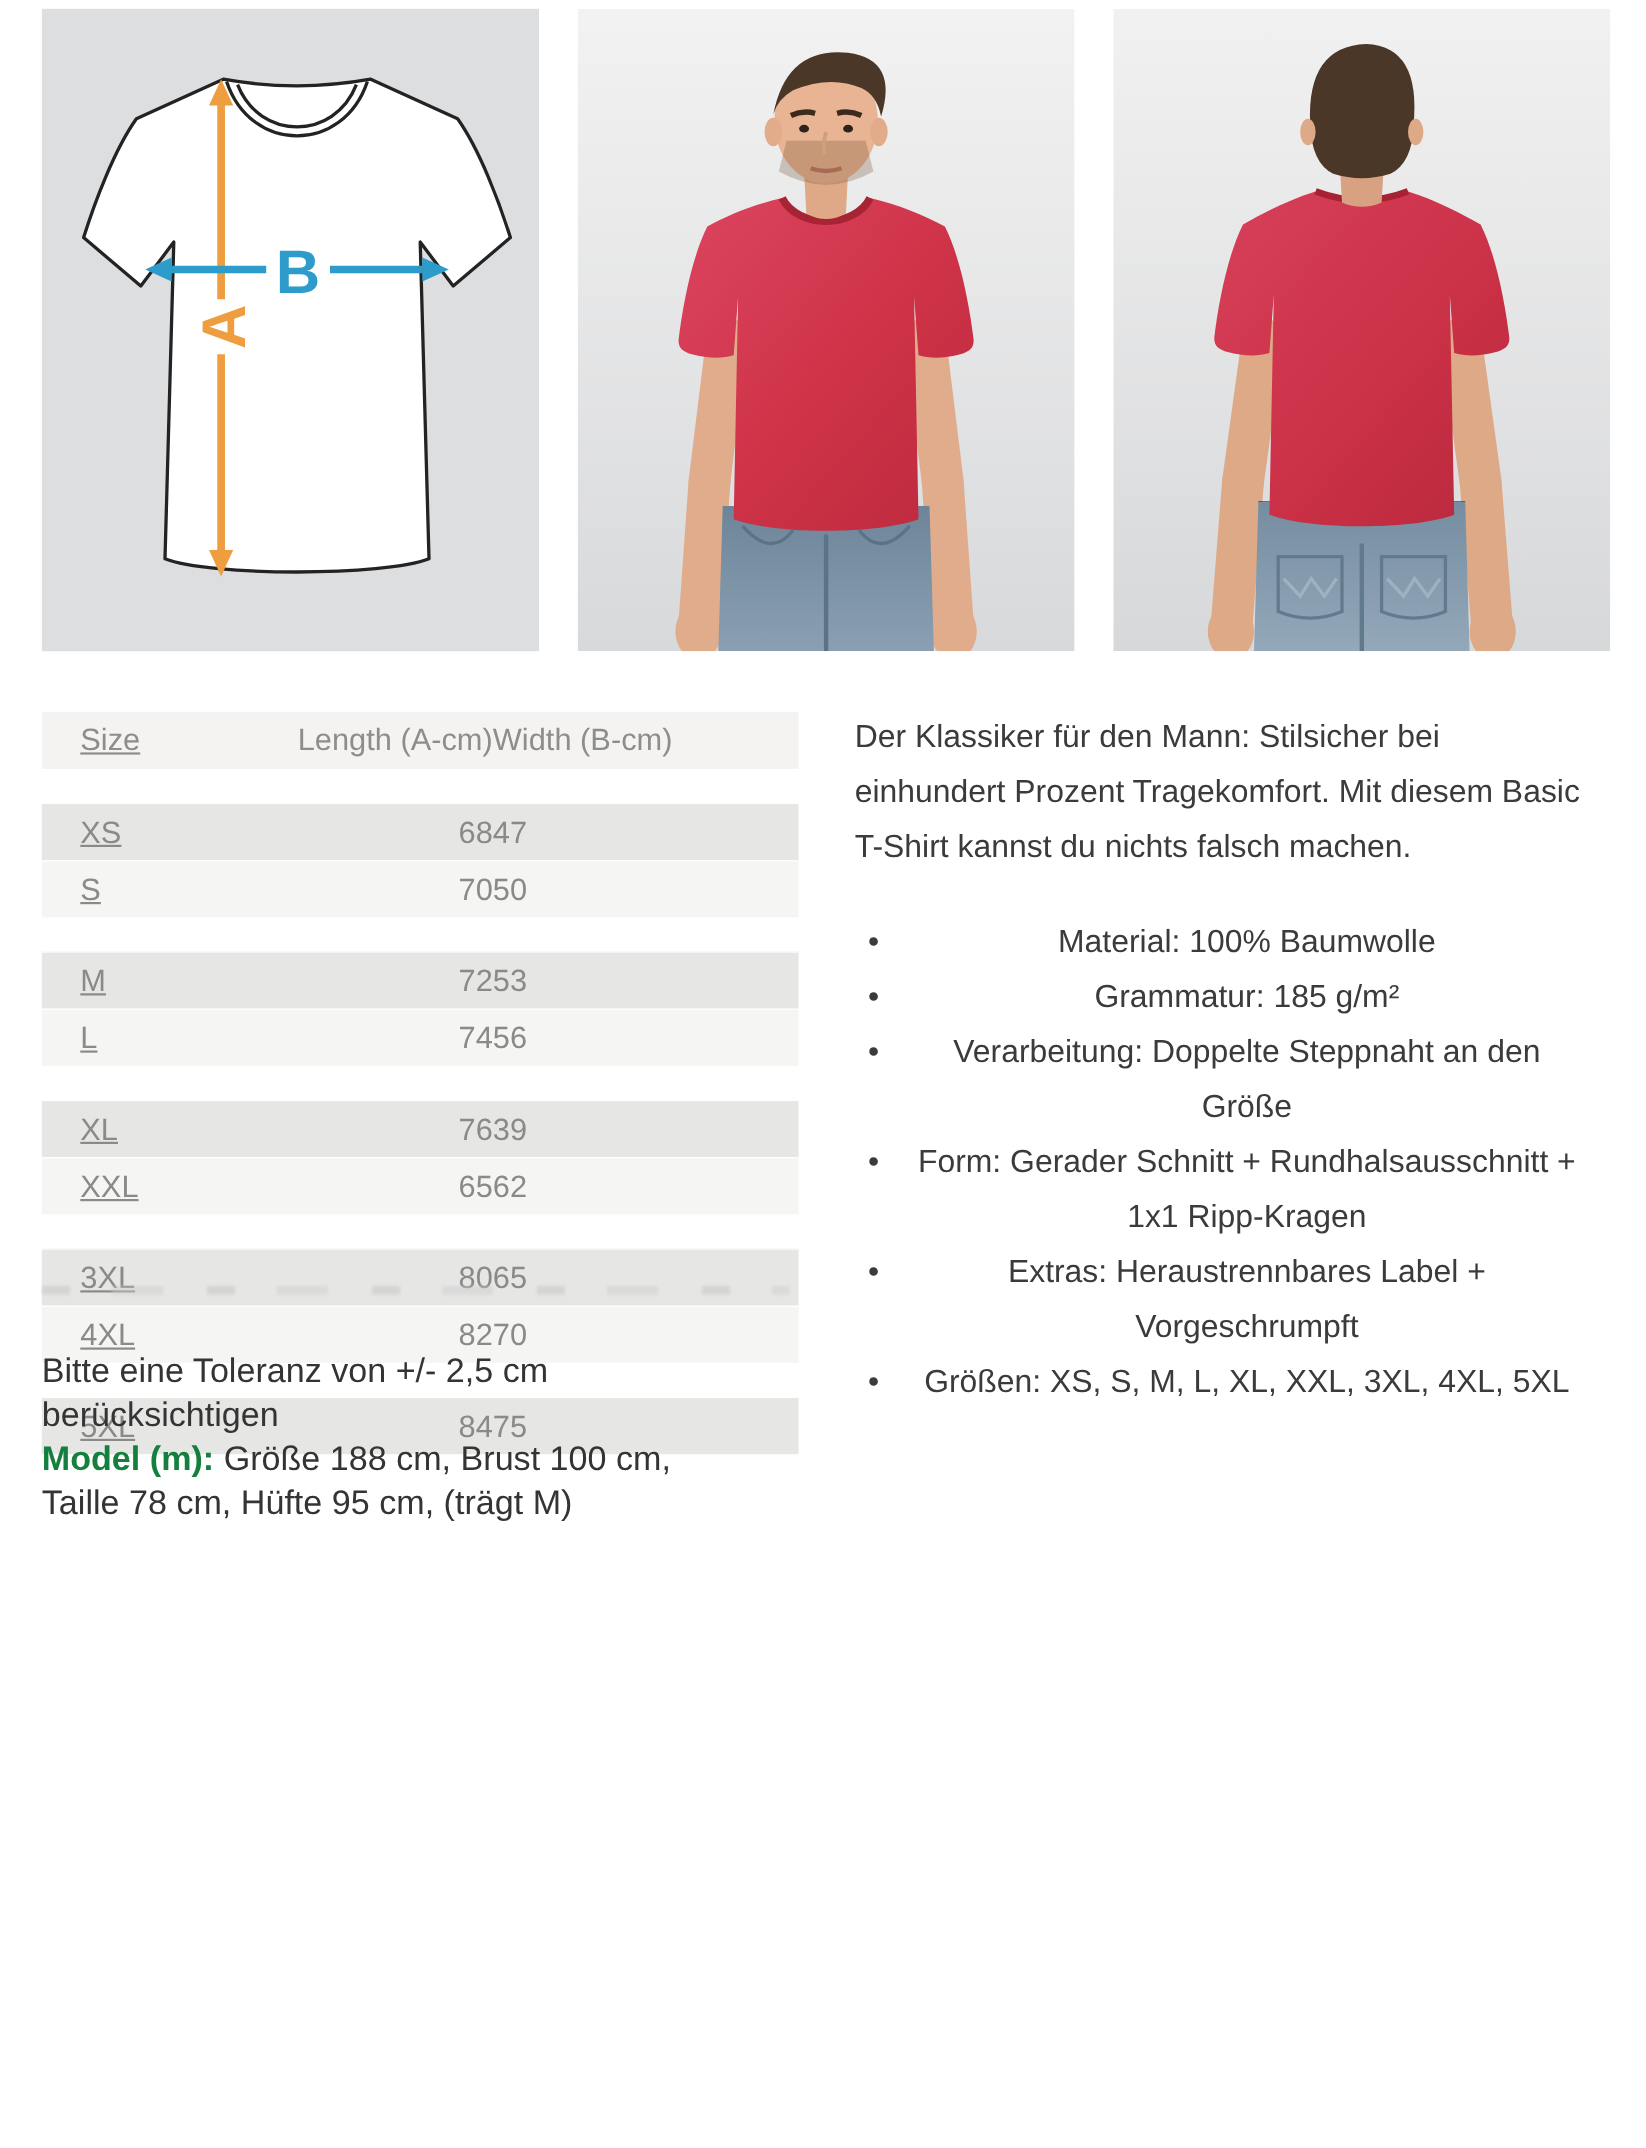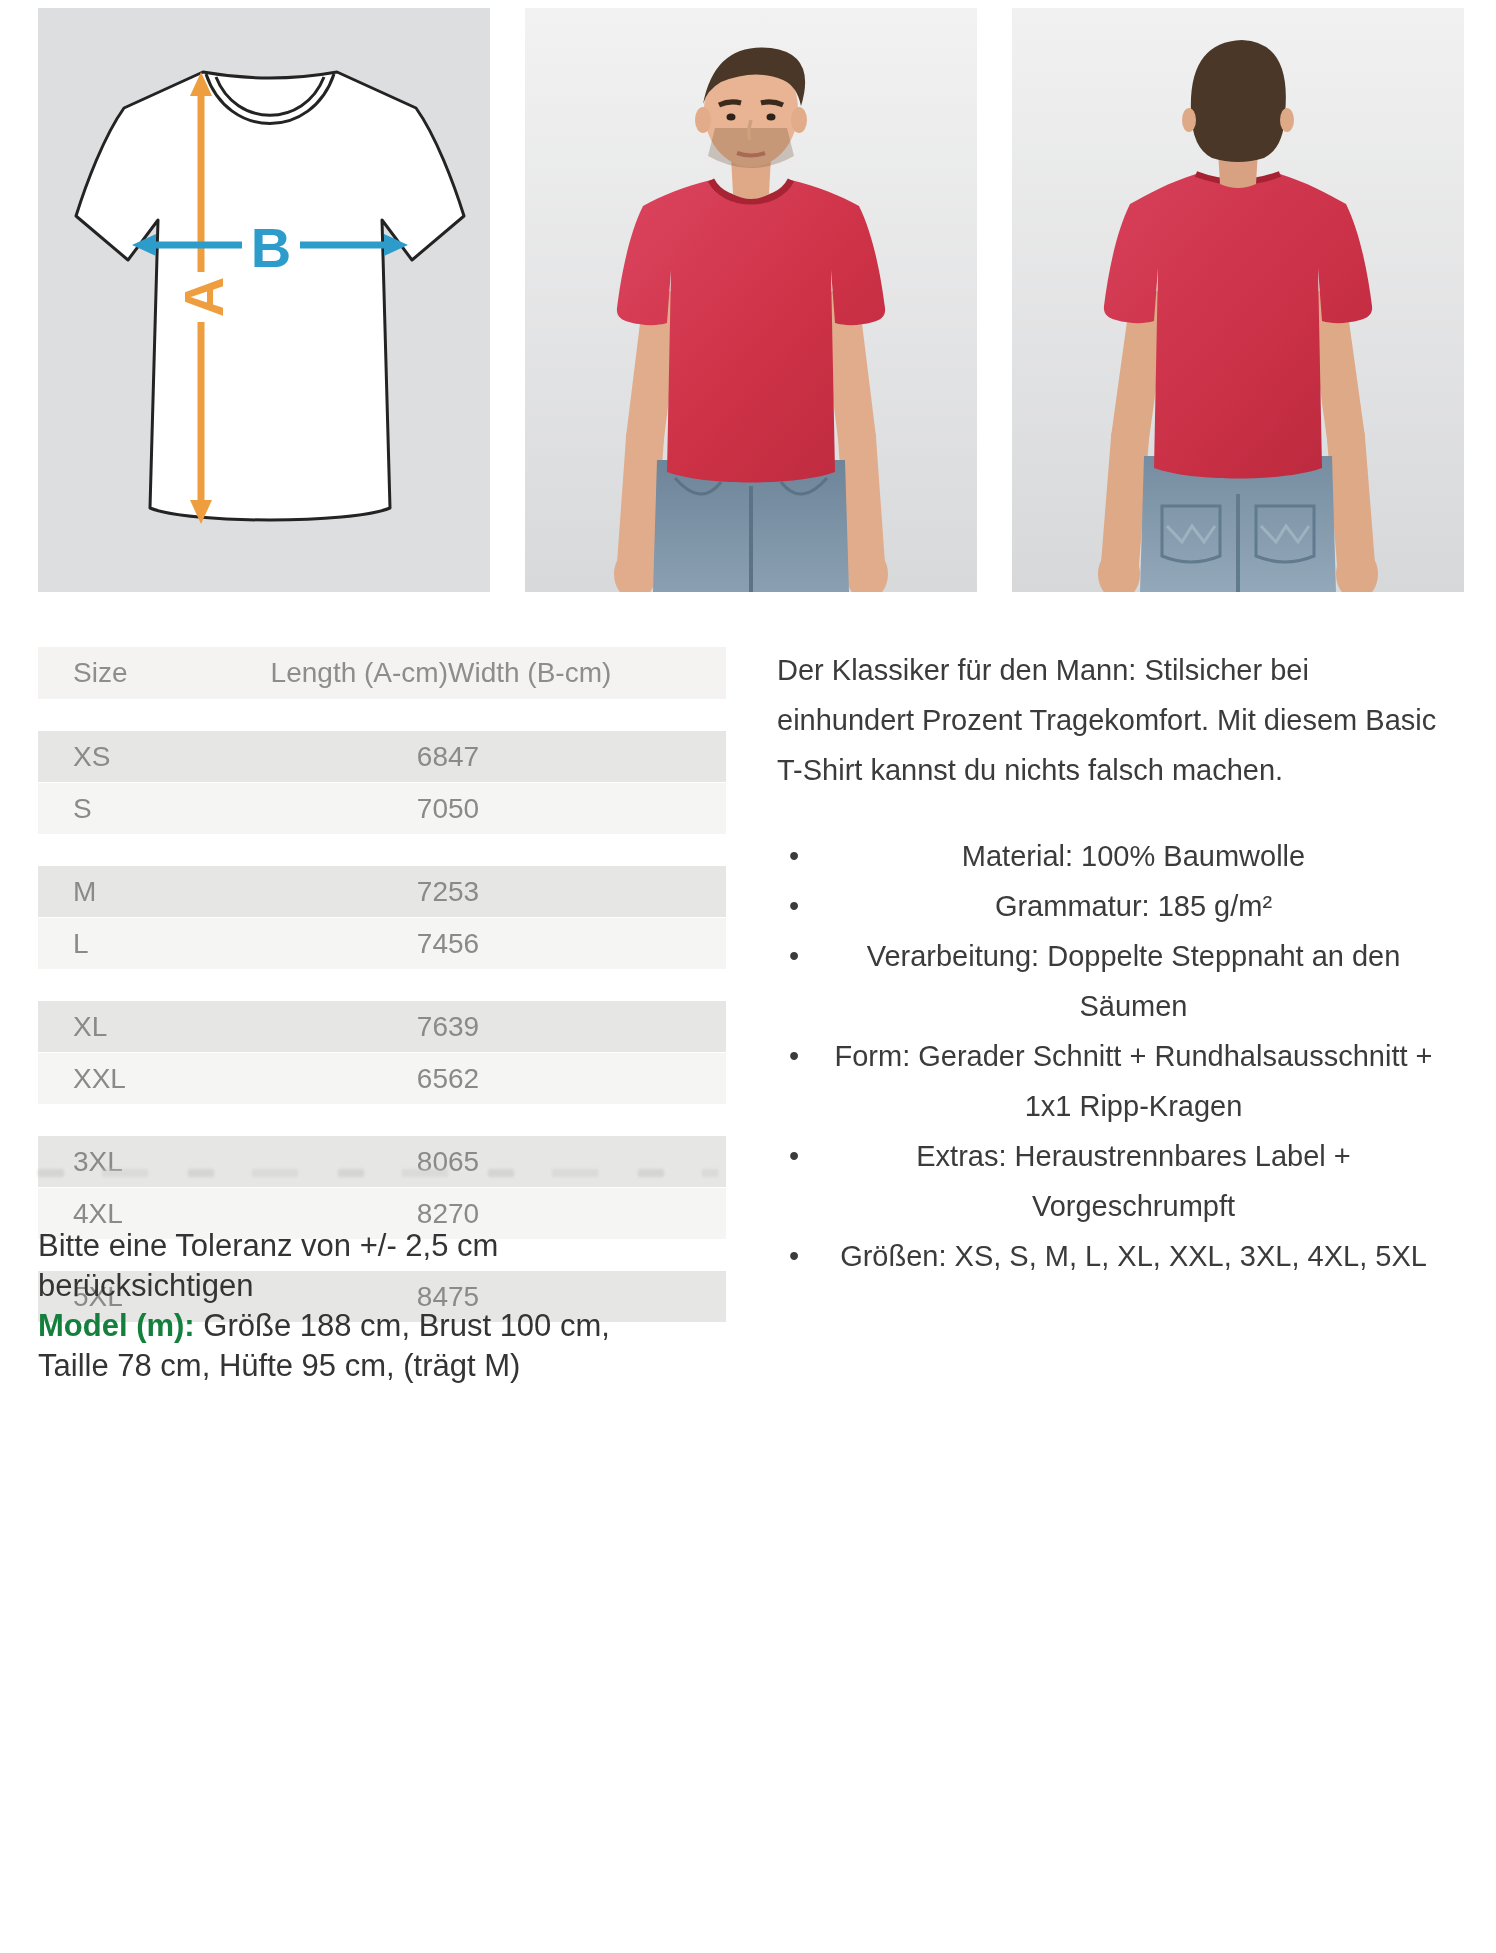--- a/index.html
+++ b/index.html
@@ -13,21 +13,21 @@
   #panel-diagram{left:38px;background:#dcdee0;}
   #panel-front{left:525px;}
   #panel-back{left:1012px;}
 
   
   .size-table{position:absolute;left:38px;top:647px;width:688px;font-size:28px;}
   .t-row{display:flex;align-items:center;height:51px;color:#8a8a8a;border-top:1px solid #ffffff;box-sizing:content-box;}
   .t-row.header{background:#f4f3f1;height:52px;color:#8d8d8d;border-top:none;}
   .t-row.dark{background:#e6e6e5;margin-top:31px;}
   .t-row.light{background:#f5f5f4;}
-  .c1{width:167px;padding-left:35px;box-sizing:border-box;}
+  .c1{width:167px;padding-left:35px;box-sizing:border-box;text-decoration:underline;}
   .c2{width:243px;text-align:right;}
   .c3{flex:1;}
   .cropped-row{
     position:absolute;left:38px;top:1169px;width:680px;height:8px;
     background:repeating-linear-gradient(to right,#bfbfbf 0 26px,transparent 26px 64px,#cccccc 64px 110px,transparent 110px 150px);
     opacity:.45;filter:blur(1.6px);
   }
 
   
   .tolerance-block{position:absolute;left:38px;top:1226px;width:585px;font-size:31px;line-height:40px;color:#343434;}
@@ -234,20 +234,20 @@
   <div class="tolerance-block">
     <span>Bitte eine Toleranz von +/- 2,5 cm berücksichtigen</span><br>
     <b>Model (m):</b><span> Größe 188 cm, Brust 100 cm, Taille 78 cm, Hüfte 95 cm, (trägt M)</span>
   </div>
 
   <div class="description">
     <p class="desc-intro">Der Klassiker für den Mann: Stilsicher bei einhundert Prozent Tragekomfort. Mit diesem Basic T-Shirt kannst du nichts falsch machen.</p>
     <ul class="features">
       <li>Material: 100% Baumwolle</li>
       <li>Grammatur: 185 g/m²</li>
-      <li>Verarbeitung: Doppelte Steppnaht an den Säumen</li>
+      <li>Verarbeitung: Doppelte Steppnaht an den Größe</li>
       <li>Form: Gerader Schnitt + Rundhalsausschnitt + 1x1 Ripp-Kragen</li>
       <li>Extras: Heraustrennbares Label + Vorgeschrumpft</li>
       <li>Größen: XS, S, M, L, XL, XXL, 3XL, 4XL, 5XL</li>
     </ul>
   </div>
 
 </div>
 
 </body></html>

